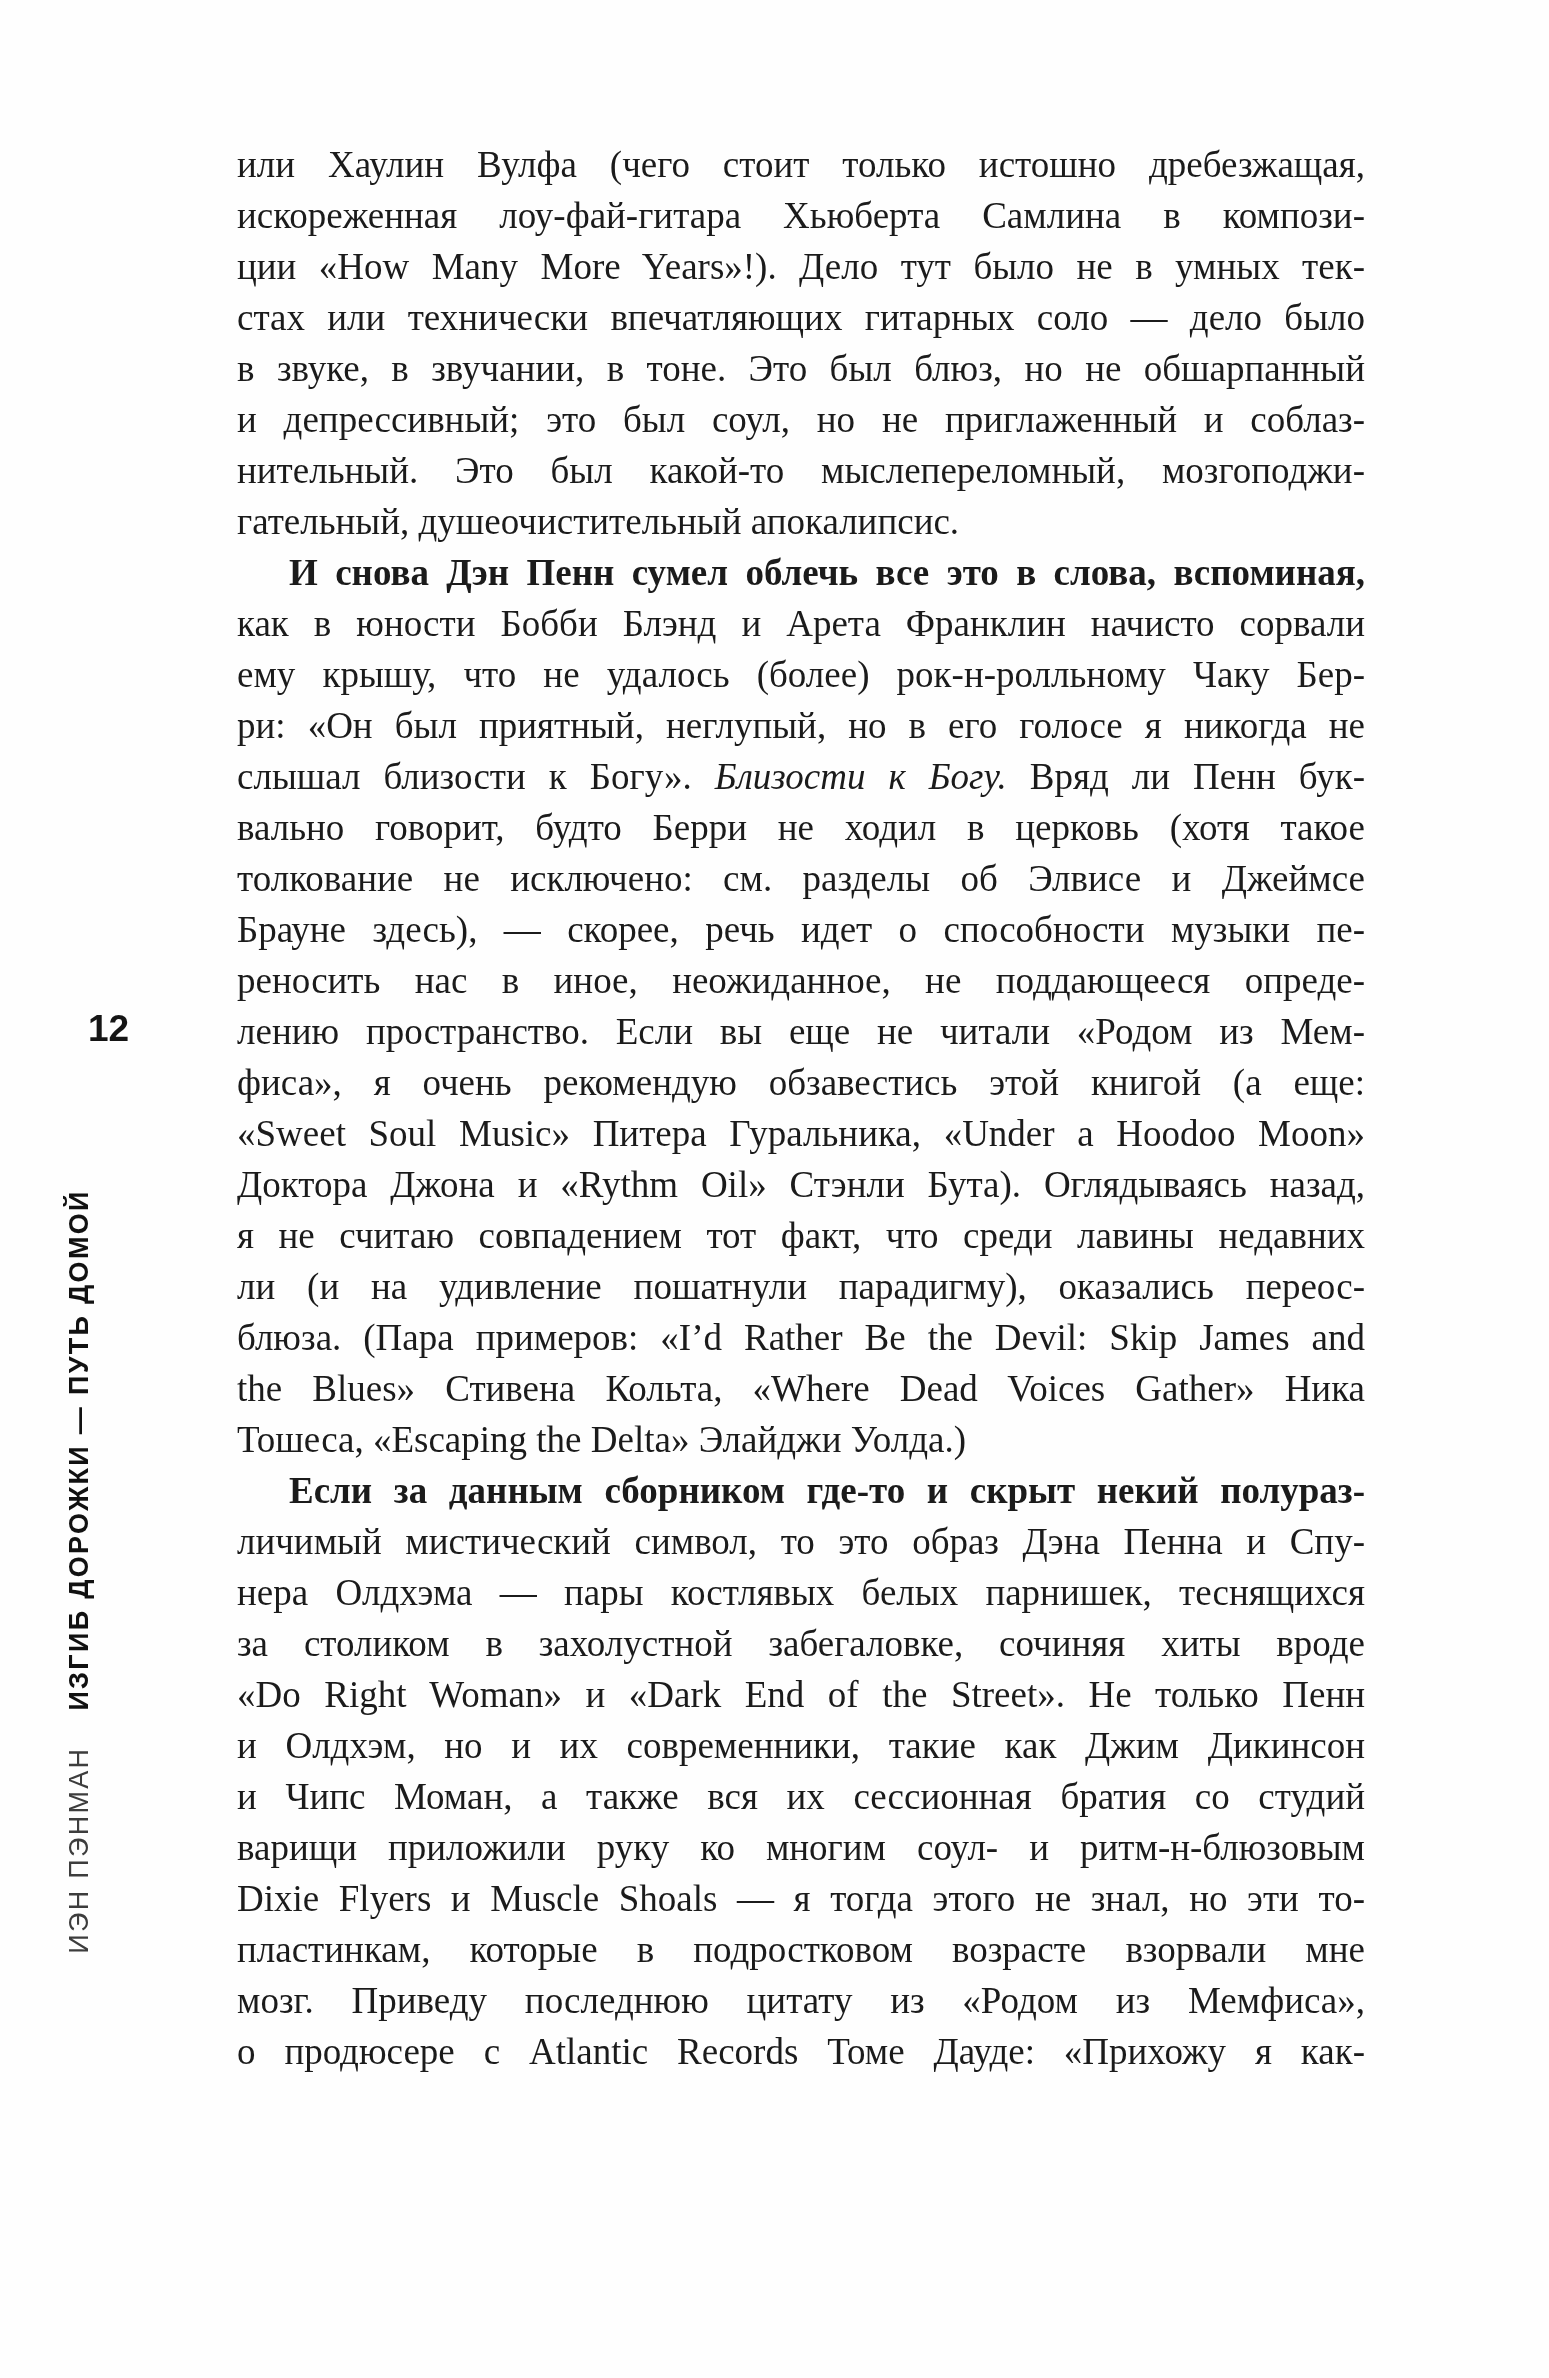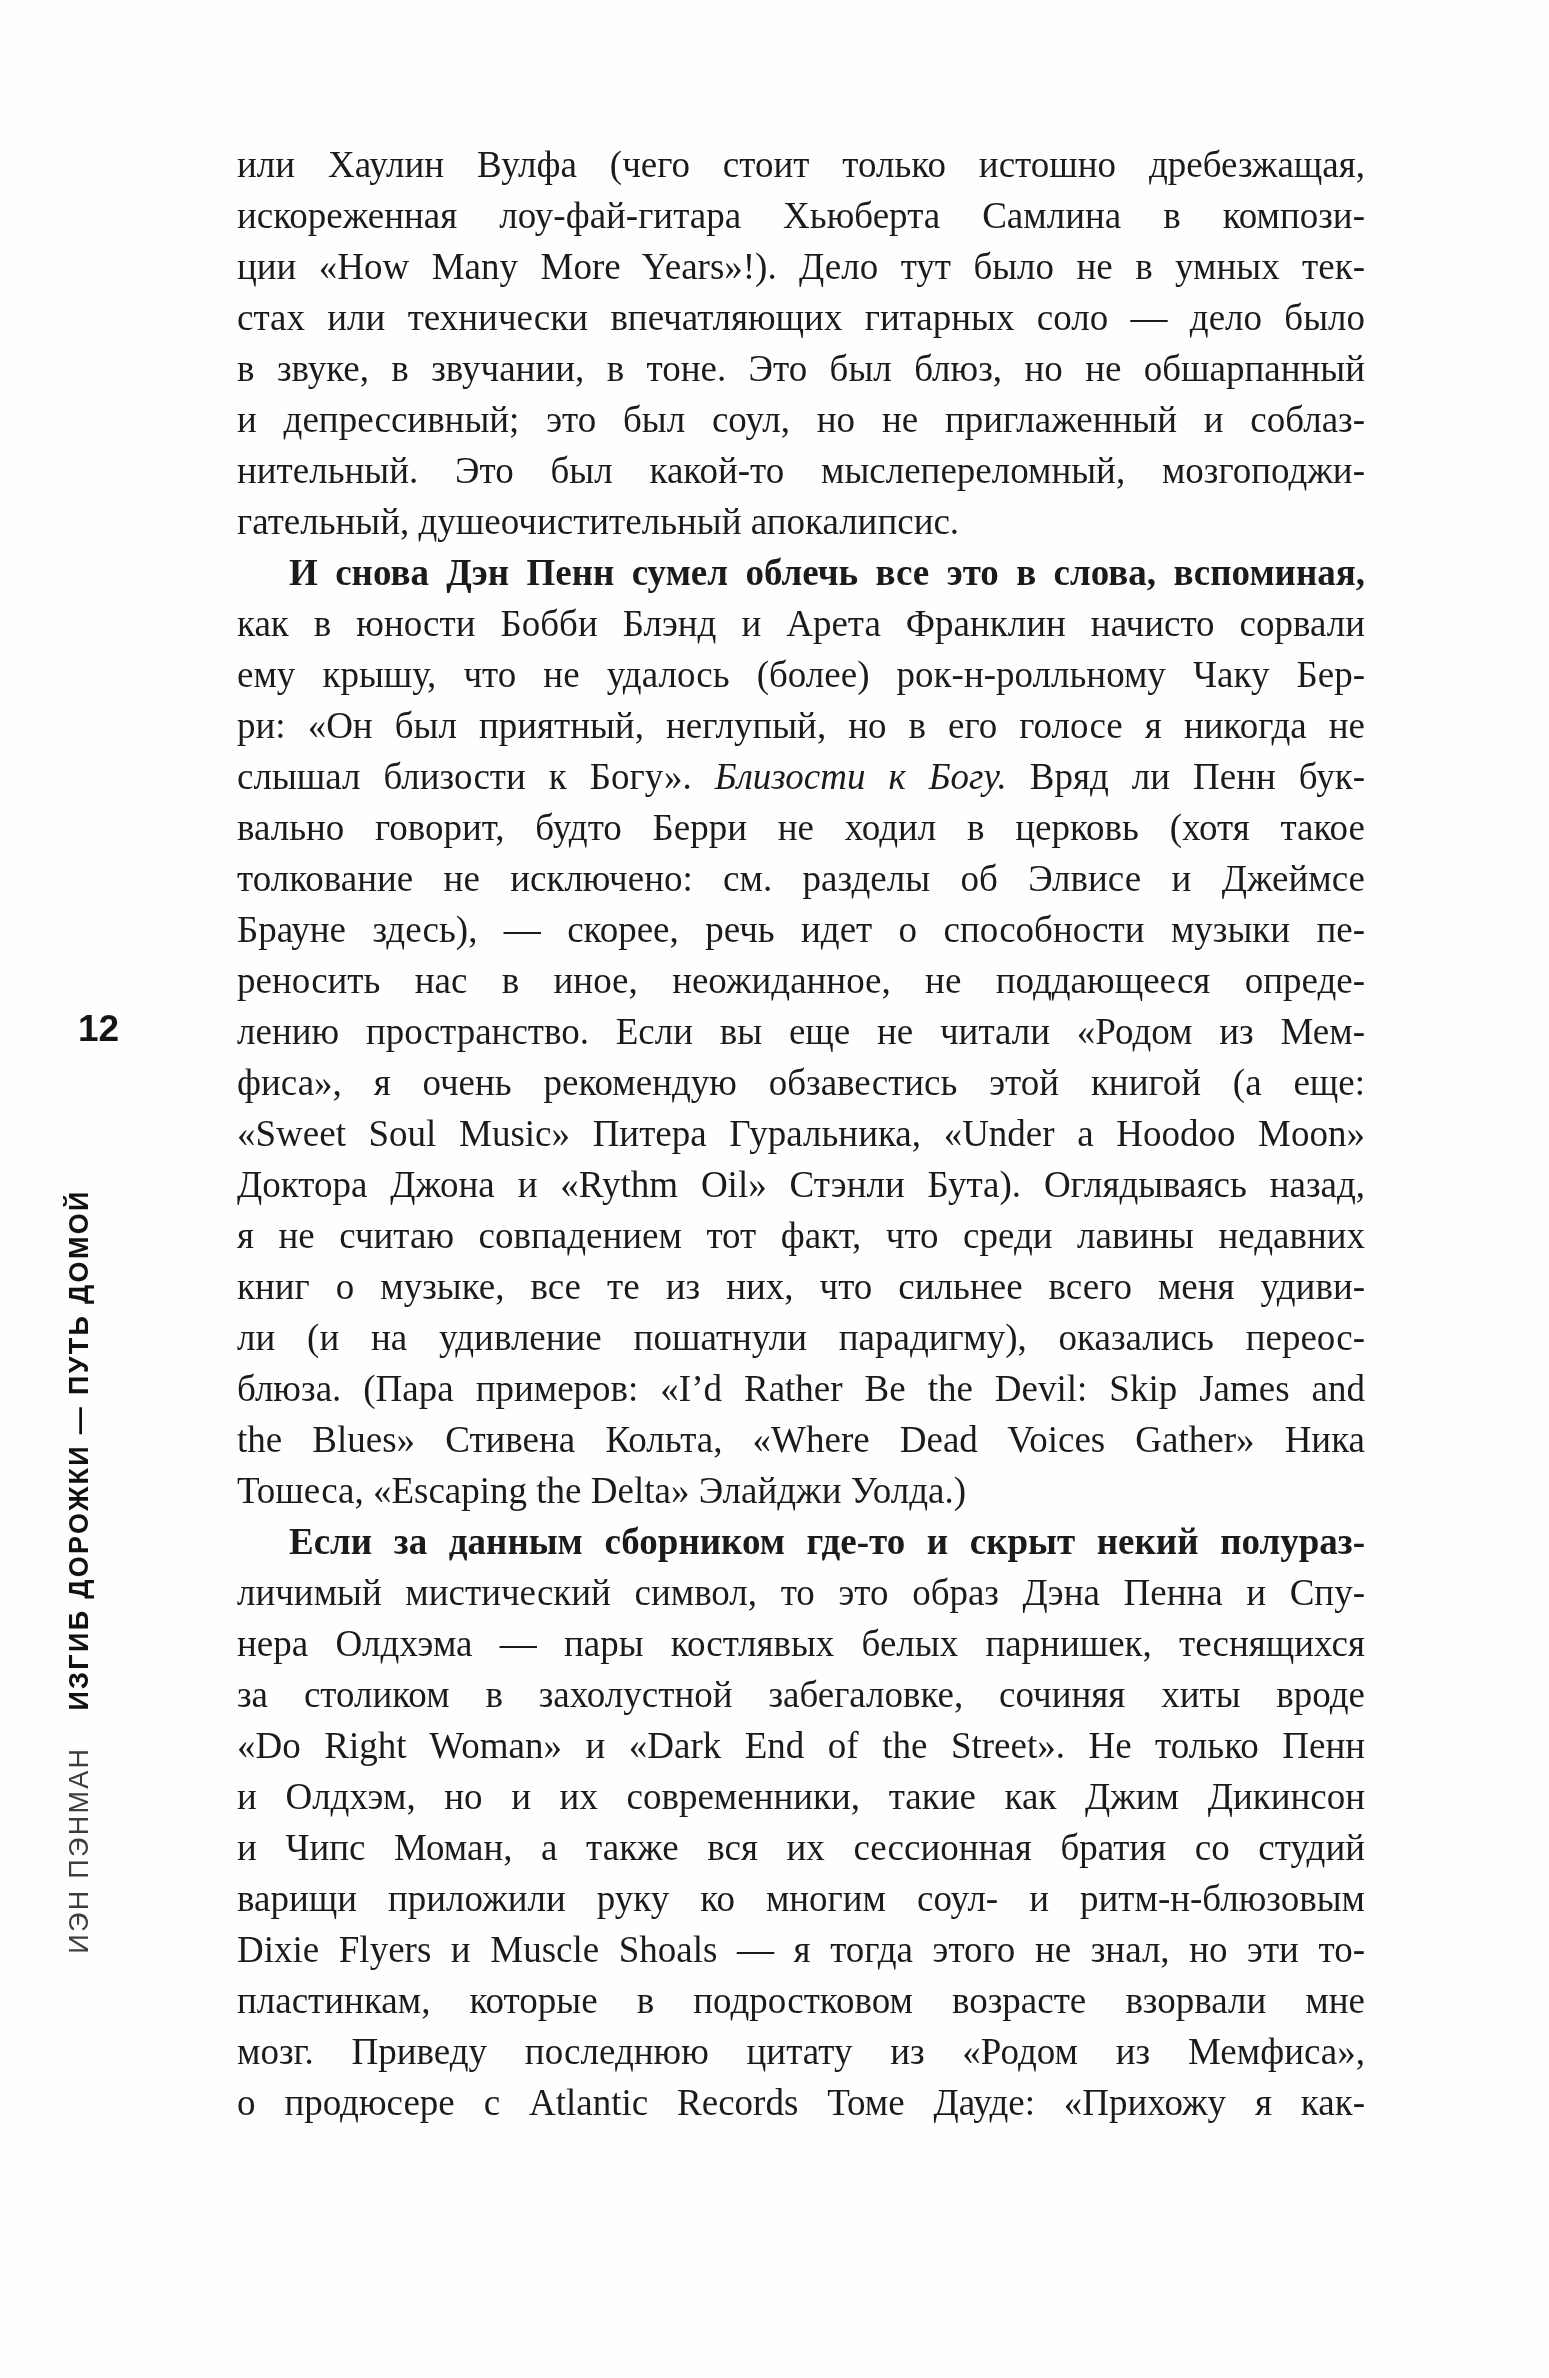--- a/index.html
+++ b/index.html
@@ -40,21 +40,21 @@
   .line.indent {
     padding-left: 52px;
     font-weight: bold;
   }
   .line .it {
     font-style: italic;
   }
   
   .page-number {
     position: absolute;
-    left: 78px;
+    left: 88px;
     top: 1010px;
     font-family: "Liberation Sans", "DejaVu Sans", sans-serif;
     font-weight: 700;
     font-size: 37px;
     line-height: 37px;
     color: #151515;
   }
   
   .spine {
     position: absolute;
@@ -111,21 +111,20 @@
       <div class="line"><span>слышал близости к Богу». </span><span class="it">Близости к Богу.</span><span> Вряд ли Пенн бук-</span></div>
       <div class="line">вально говорит, будто Берри не ходил в церковь (хотя такое</div>
       <div class="line">толкование не исключено: см. разделы об Элвисе и Джеймсе</div>
       <div class="line">Брауне здесь), — скорее, речь идет о способности музыки пе-</div>
       <div class="line">реносить нас в иное, неожиданное, не поддающееся опреде-</div>
       <div class="line">лению пространство. Если вы еще не читали «Родом из Мем-</div>
       <div class="line">фиса», я очень рекомендую обзавестись этой книгой (а еще:</div>
       <div class="line">«Sweet Soul Music» Питера Гуральника, «Under a Hoodoo Moon»</div>
       <div class="line">Доктора Джона и «Rythm Oil» Стэнли Бута). Оглядываясь назад,</div>
       <div class="line">я не считаю совпадением тот факт, что среди лавины недавних</div>
-      <div class="line">книг о музыке, все те из них, что сильнее всего меня удиви-</div>
       <div class="line">ли (и на удивление пошатнули парадигму), оказались переос-</div>
       <div class="line">блюза. (Пара примеров: «I’d Rather Be the Devil: Skip James and</div>
       <div class="line">the Blues» Стивена Кольта, «Where Dead Voices Gather» Ника</div>
       <div class="line para-end">Тошеса, «Escaping the Delta» Элайджи Уолда.)</div>
       <div class="line indent">Если за данным сборником где-то и скрыт некий полураз-</div>
       <div class="line">личимый мистический символ, то это образ Дэна Пенна и Спу-</div>
       <div class="line">нера Олдхэма — пары костлявых белых парнишек, теснящихся</div>
       <div class="line">за столиком в захолустной забегаловке, сочиняя хиты вроде</div>
       <div class="line">«Do Right Woman» и «Dark End of the Street». Не только Пенн</div>
       <div class="line">и Олдхэм, но и их современники, такие как Джим Дикинсон</div>

